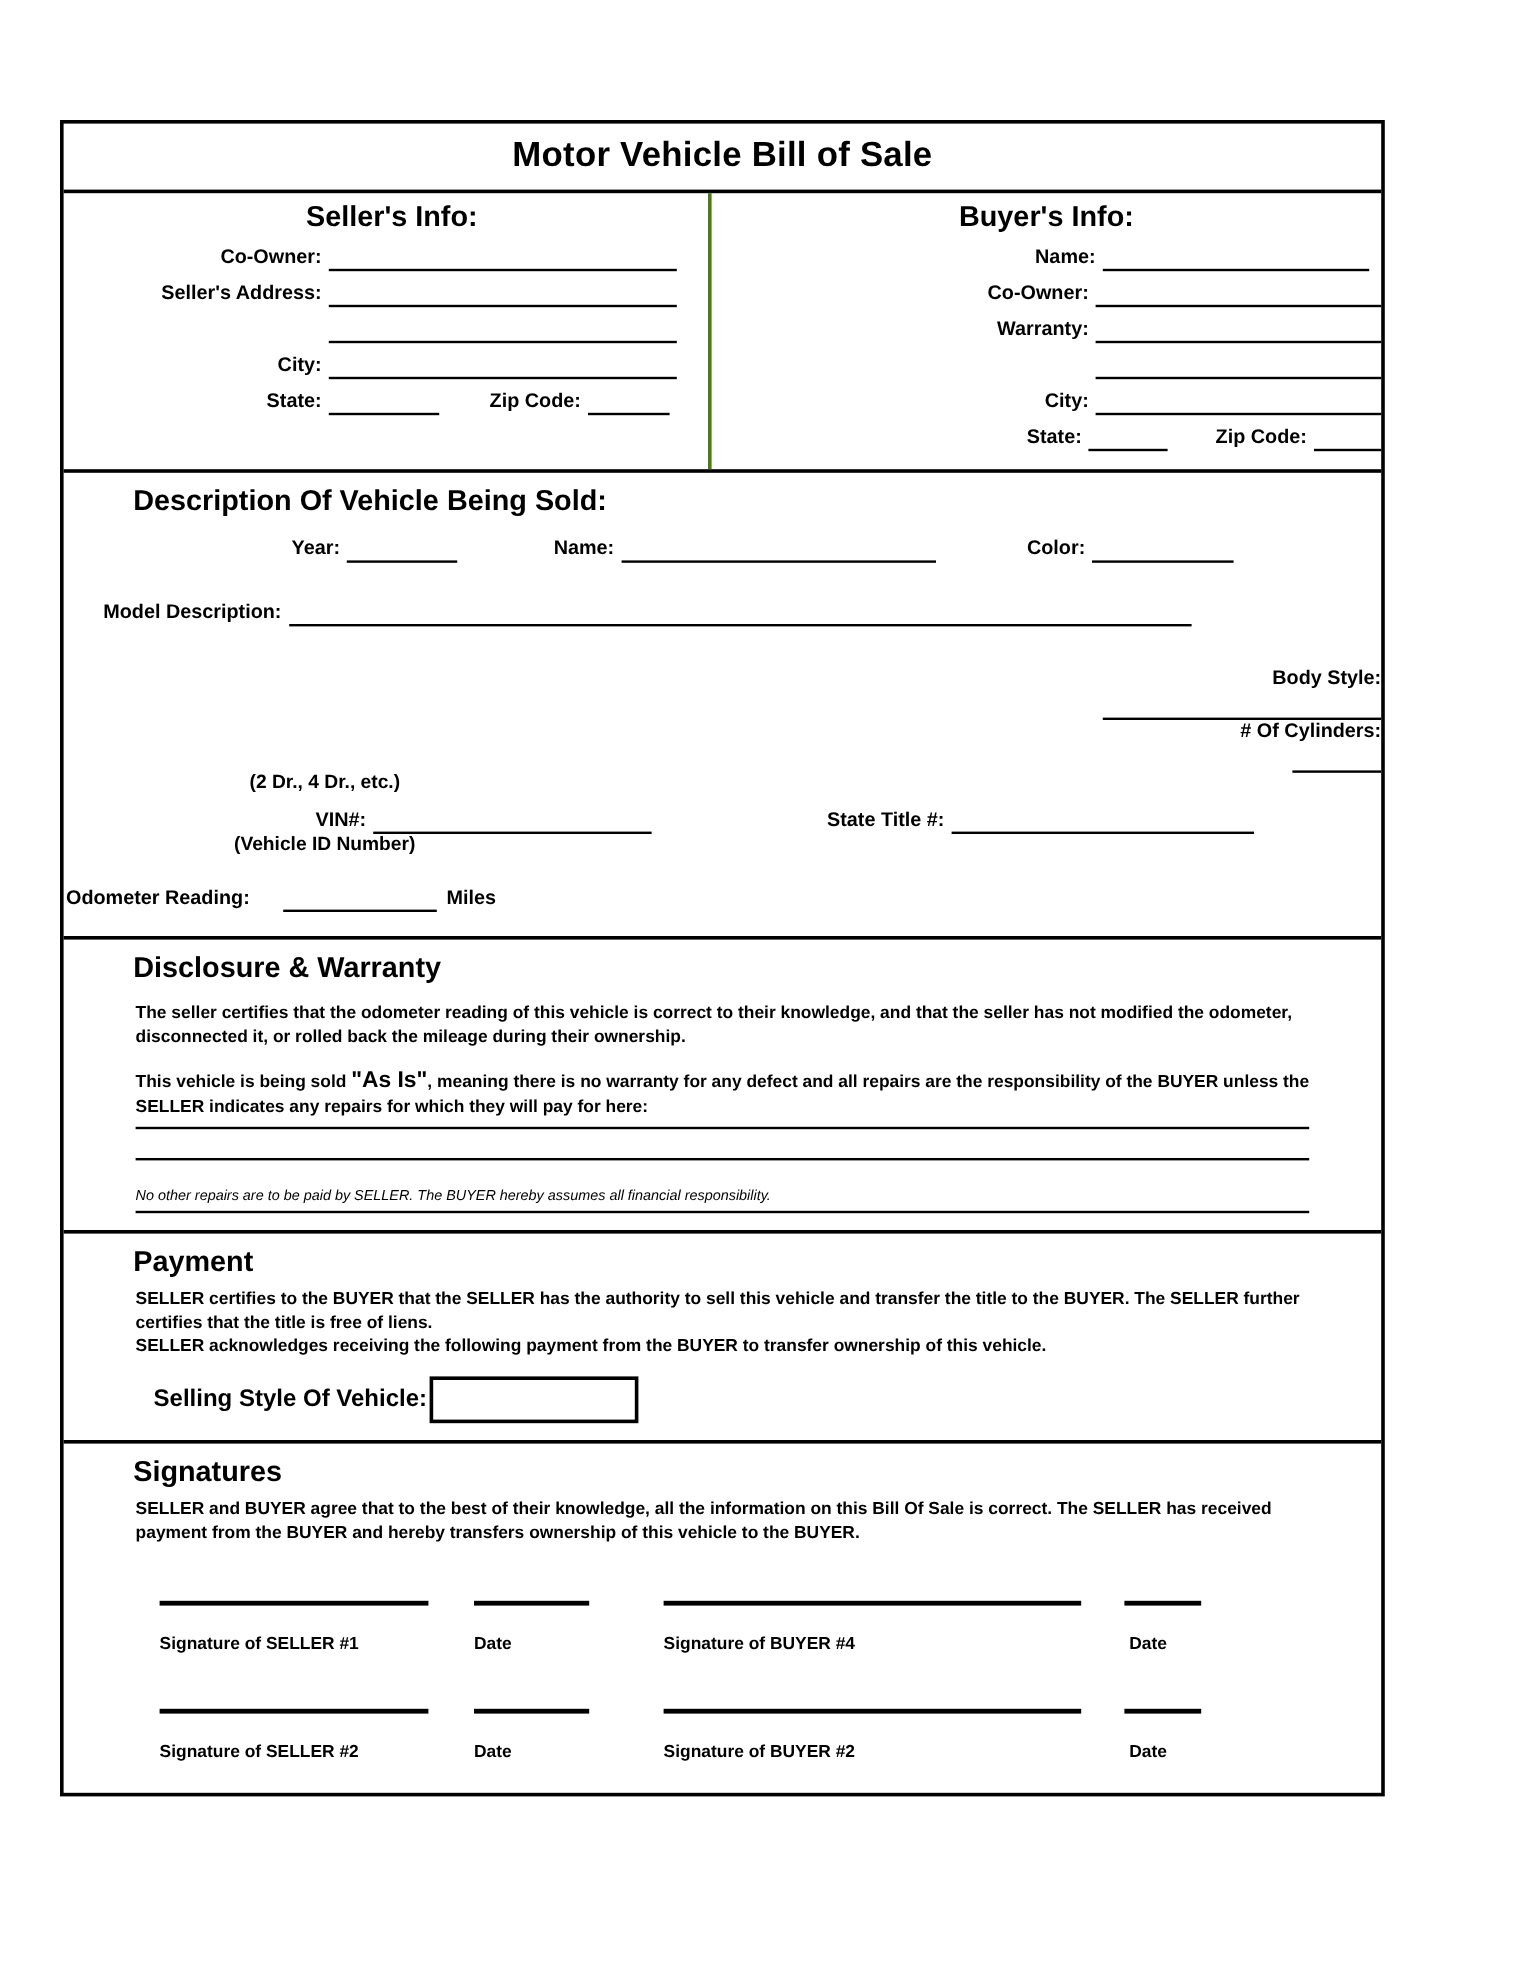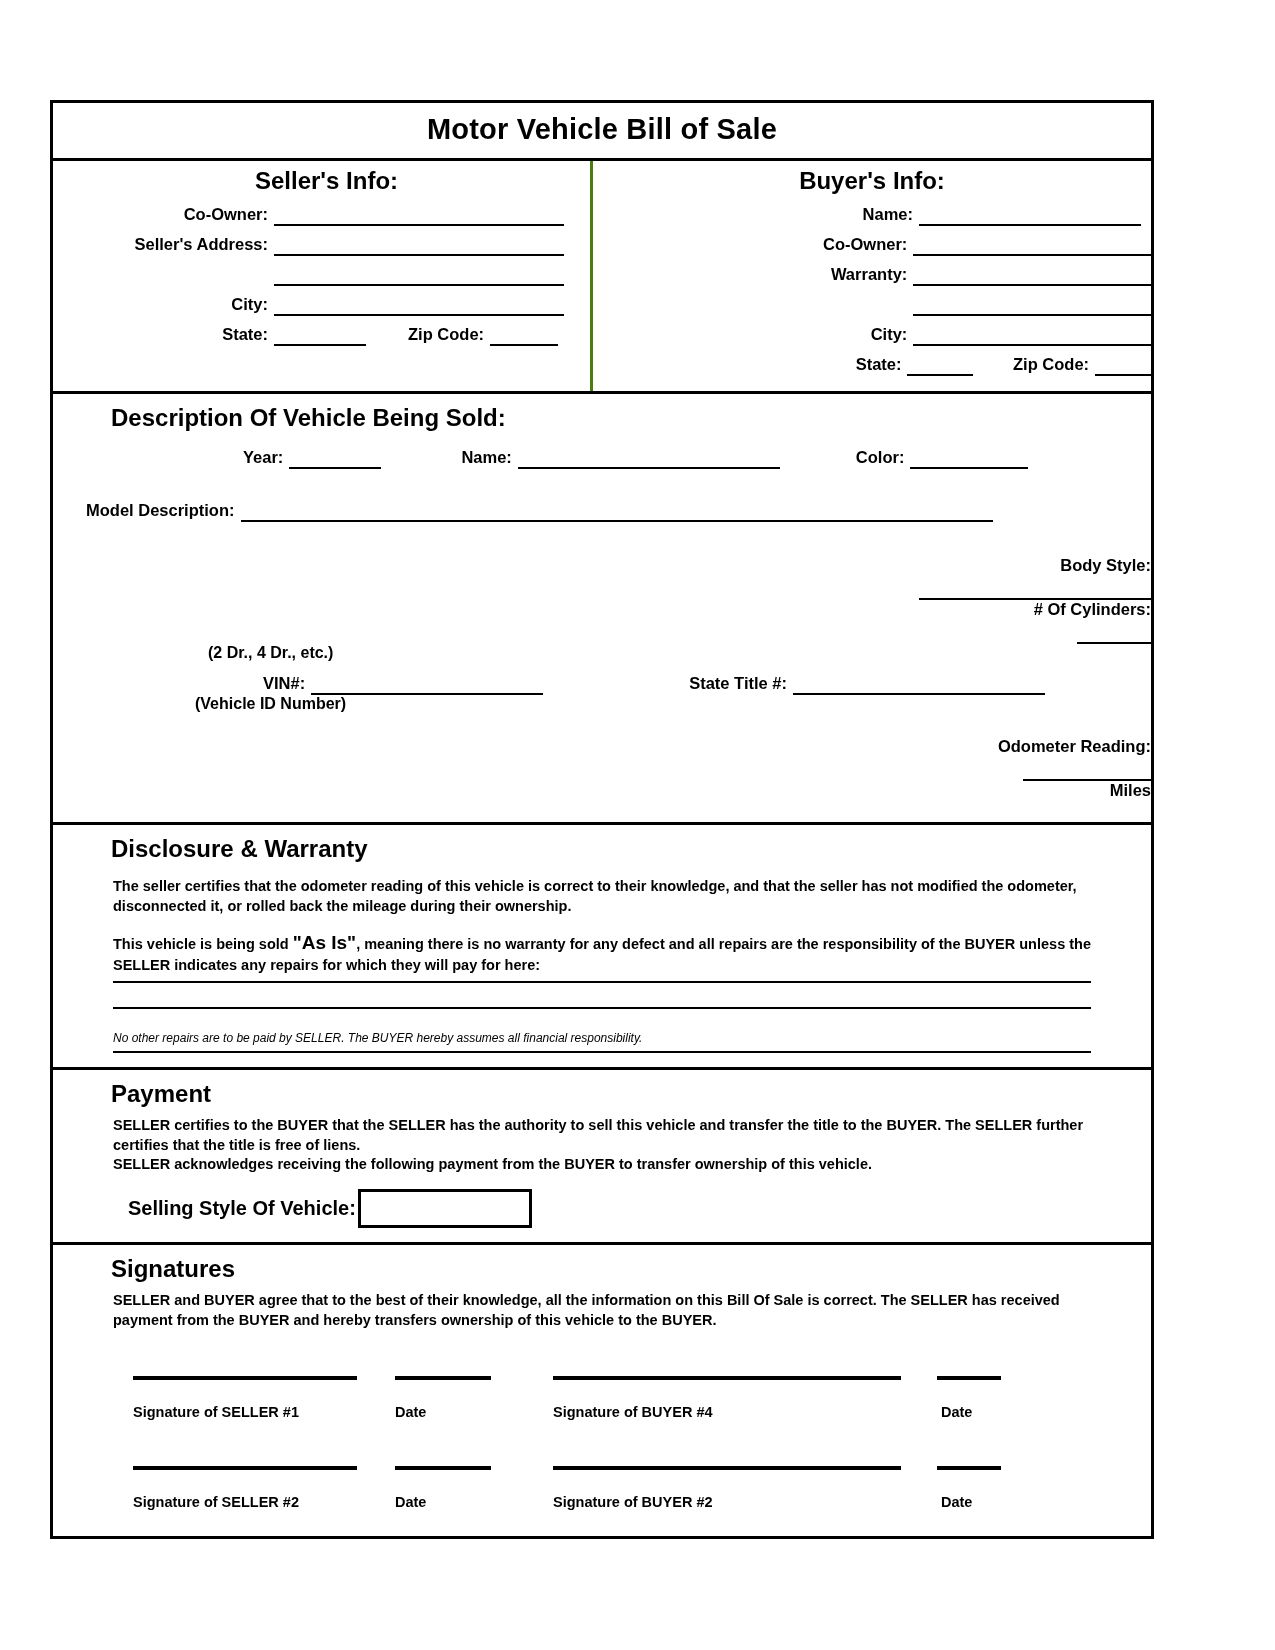--- a/index.html
+++ b/index.html
@@ -288,21 +288,21 @@
       <div class="sub" style="padding-left:155px; margin-bottom:10px;">(2 Dr., 4 Dr., etc.)</div>
 
       <div class="row" style="padding-left:210px; margin-bottom:0;">
         <div class="cell-lbl">VIN#:</div>
         <div class="rule" style="width:232px"></div>
         <div class="cell-lbl" style="margin-left:146px">State Title #:</div>
         <div class="rule" style="width:252px"></div>
       </div>
       <div class="sub" style="padding-left:142px; margin-bottom:24px;">(Vehicle ID Number)</div>
 
-      <div class="row" style="padding-left:2px;flex-direction:column;">
+      <div class="row" style="padding-left:2px;">
         <div class="cell-lbl">Odometer Reading:</div>
         <div class="rule" style="width:128px; margin-left:28px;"></div>
         <div class="cell-lbl" style="margin-left:8px">Miles</div>
       </div>
     </div>
 
     <div class="section">
       <div class="sec-head">Disclosure &amp; Warranty</div>
 
       <div class="para">The seller certifies that the odometer reading of this vehicle is correct to their knowledge, and that the seller has not modified the odometer, disconnected it, or rolled back the mileage during their ownership.</div>

